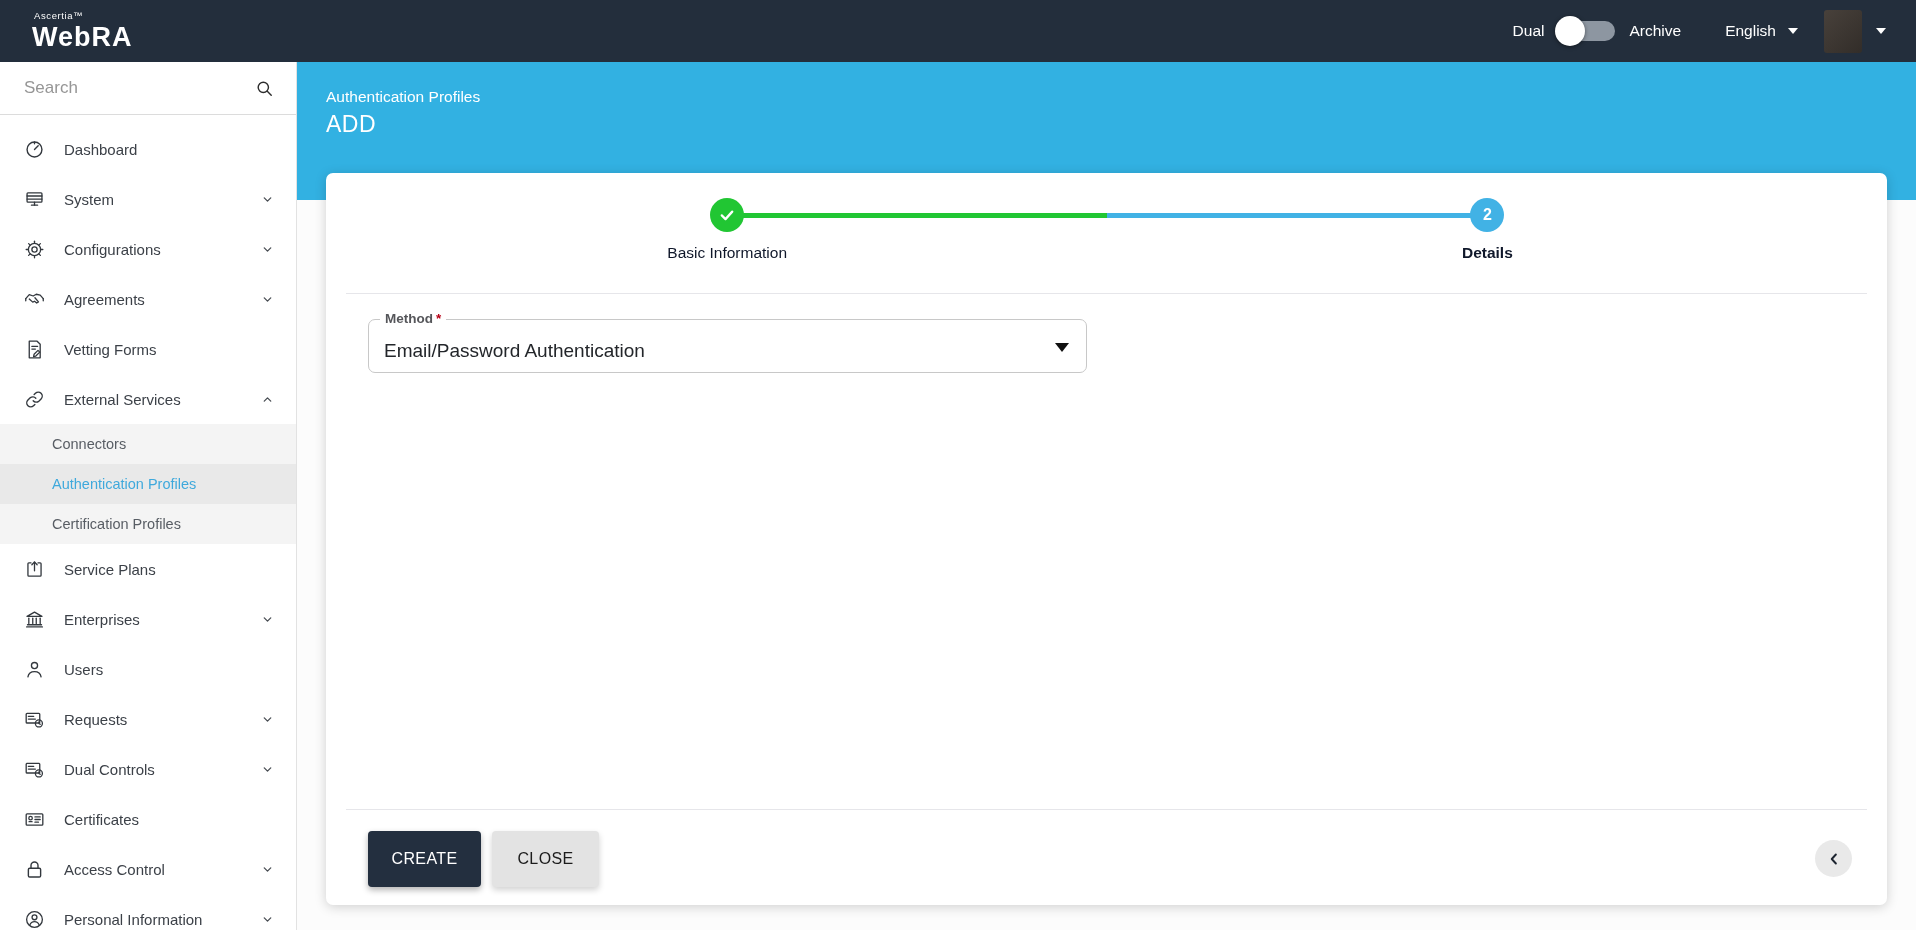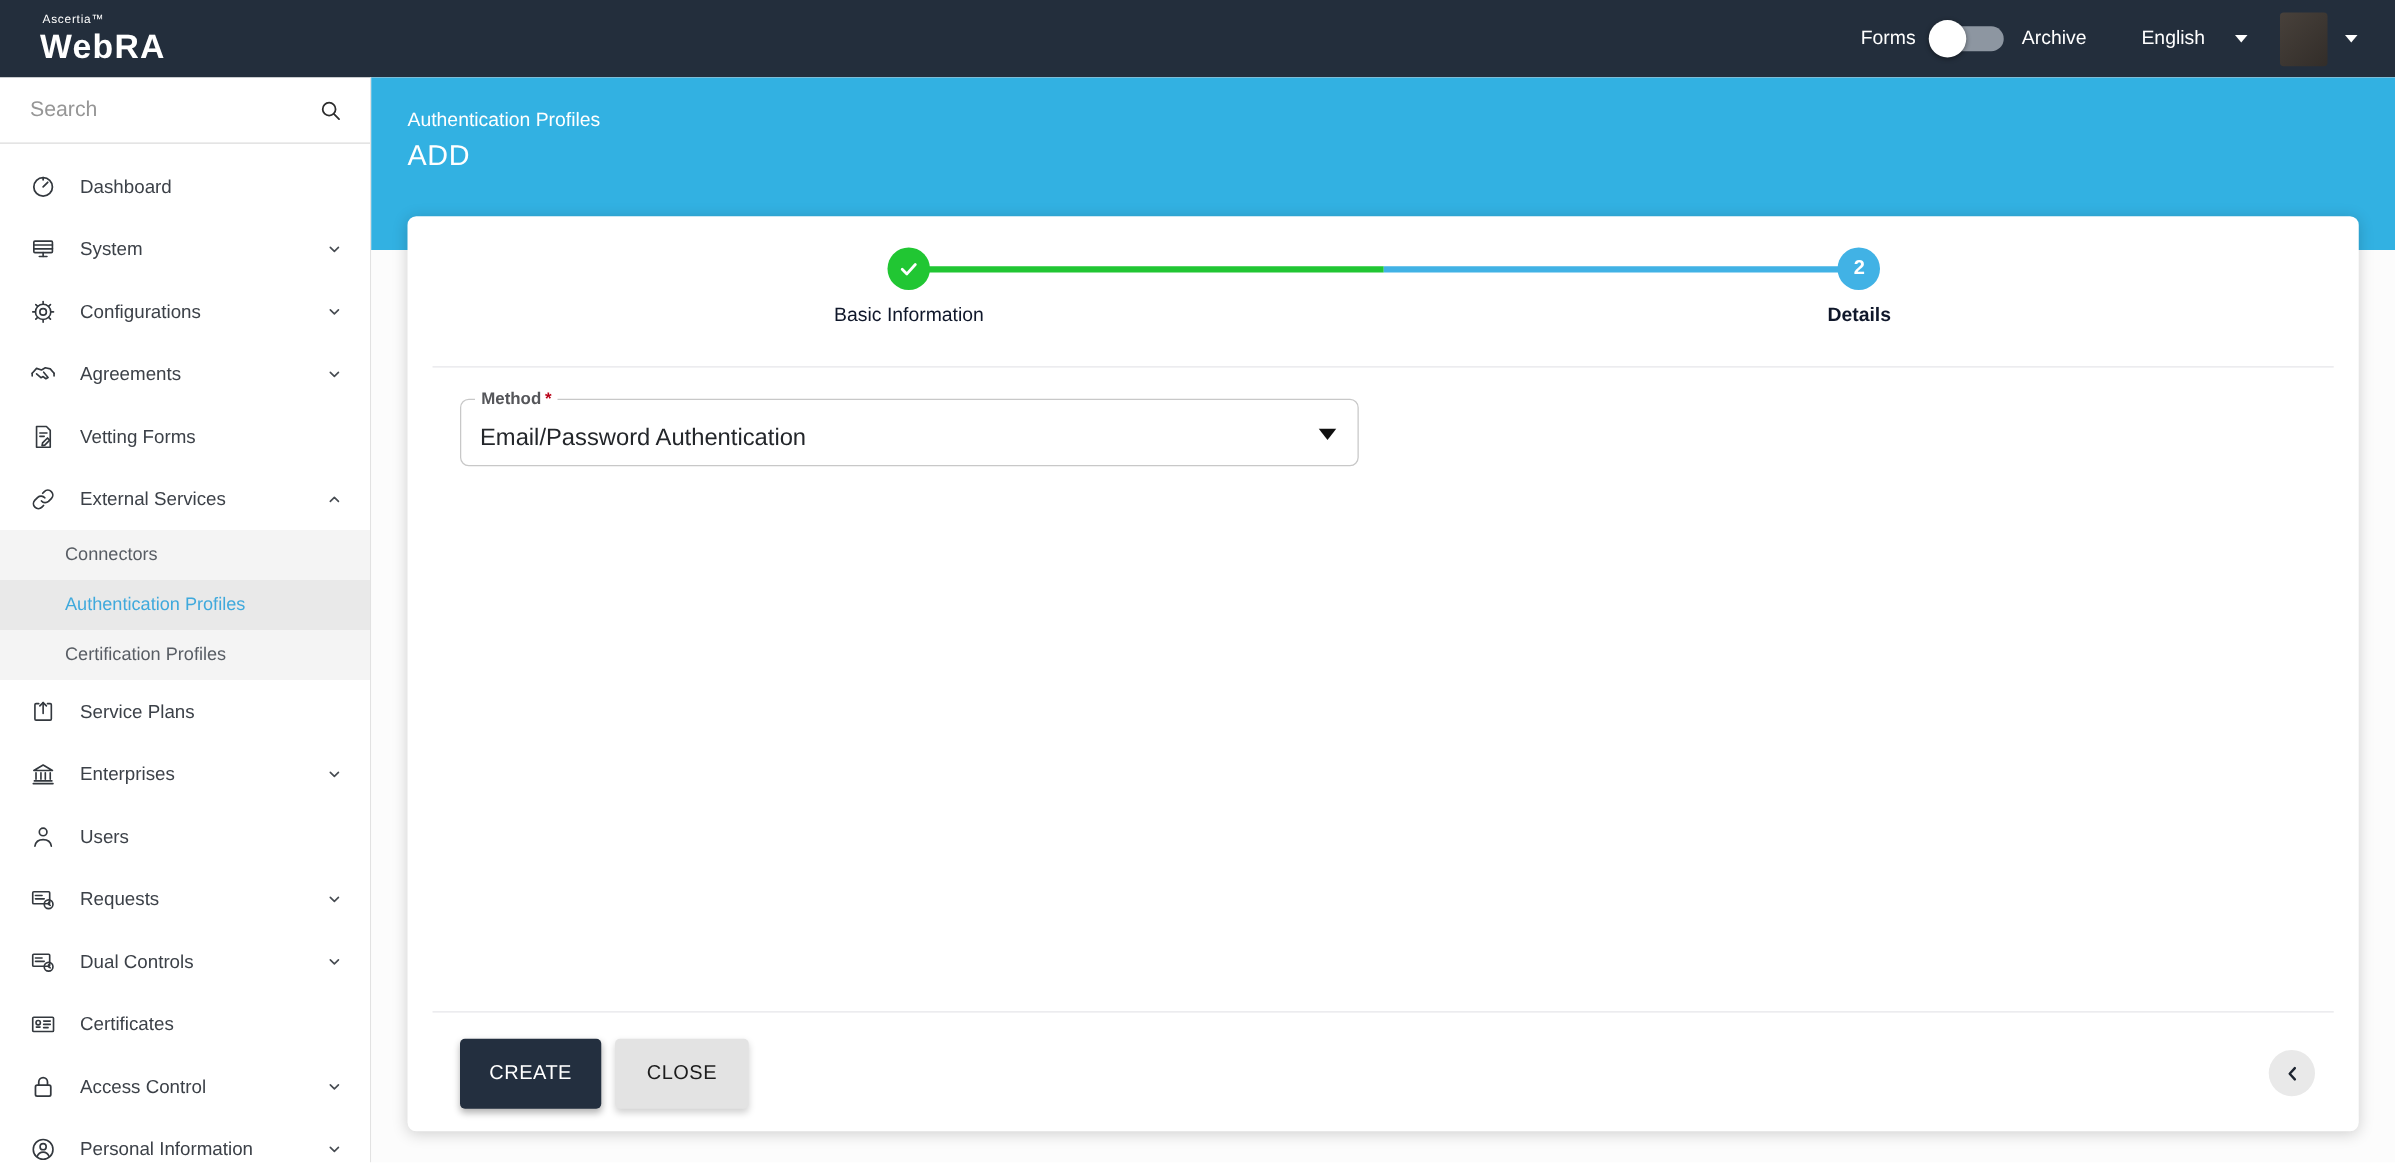--- a/index.html
+++ b/index.html
@@ -8,21 +8,21 @@
 
   
   .topbar { height:62px; background:#232e3c; display:flex; align-items:center; justify-content:space-between; padding:0 30px 0 32px; color:#fff; }
   .brand { display:flex; flex-direction:column; line-height:1; cursor:pointer; }
   .brand-small { font-size:9.5px; letter-spacing:.6px; margin-left:2px; }
   .brand-name { font-size:27px; font-weight:bold; letter-spacing:1px; margin-top:3px; }
   .topbar-right { display:flex; align-items:center; font-size:15.5px; }
   .toggle { position:relative; width:58px; height:20px; margin:0 14px 0 13px; cursor:pointer; }
   .toggle-track { width:100%; height:100%; border-radius:10px; background:#8d96a1; }
   .toggle-knob { position:absolute; left:-2px; top:-5px; width:30px; height:30px; border-radius:50%; background:#fff; box-shadow:0 1px 4px rgba(0,0,0,.45); }
-  .lang { margin-left:44px; display:flex; align-items:center; gap:24px; cursor:pointer; }
+  .lang { margin-left:44px; display:flex; align-items:center; gap:12px; cursor:pointer; }
   .caret-down { width:0; height:0; border-left:5px solid transparent; border-right:5px solid transparent; border-top:6px solid #fff; }
   .caret-small { border-left-width:5px; border-right-width:5px; border-top-width:6px; }
   .avatar { width:38px; height:43px; border-radius:3px; background:linear-gradient(135deg,#48413b,#322d29); margin-left:26px; cursor:pointer; }
   .avatar-caret { margin-left:14px; cursor:pointer; }
 
   
   .shell { display:flex; height:868px; }
 
   
   .sidebar { width:297px; flex-shrink:0; background:#fff; border-right:1px solid #e2e2e2; overflow:hidden; }
@@ -80,21 +80,21 @@
 </style>
 </head>
 <body>
 
 <header class="topbar">
   <div class="brand">
     <span class="brand-small">Ascertia™</span>
     <span class="brand-name">WebRA</span>
   </div>
   <div class="topbar-right">
-    <span>Forms</span>
+    <span>Dual</span>
     <div class="toggle">
       <div class="toggle-track"></div>
       <div class="toggle-knob"></div>
     </div>
     <span>Archive</span>
     <div class="lang">
       <span>English</span>
       <span class="caret-down caret-small"></span>
     </div>
     <div class="avatar"></div>

